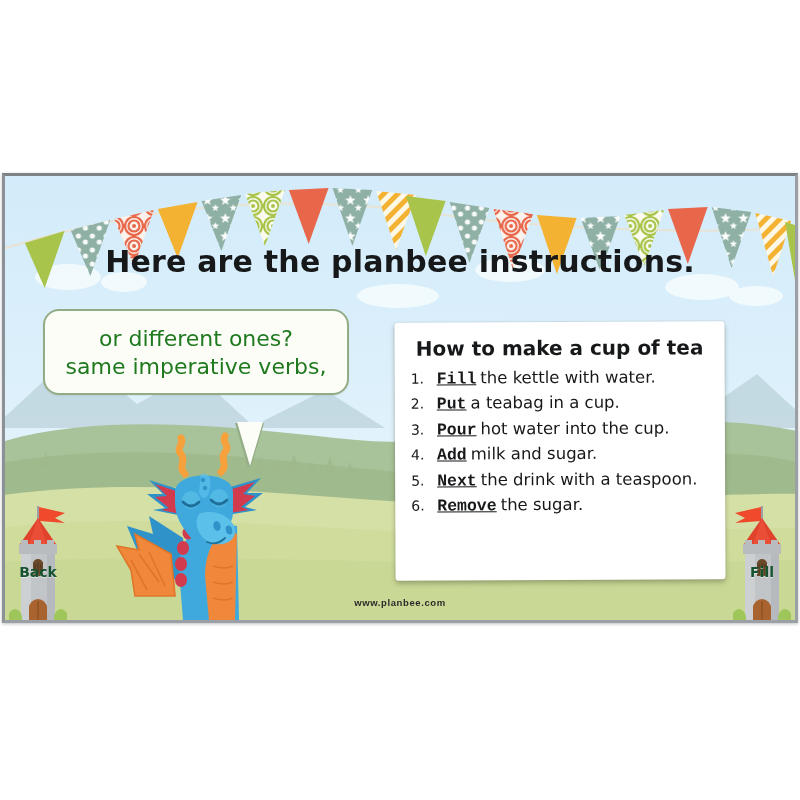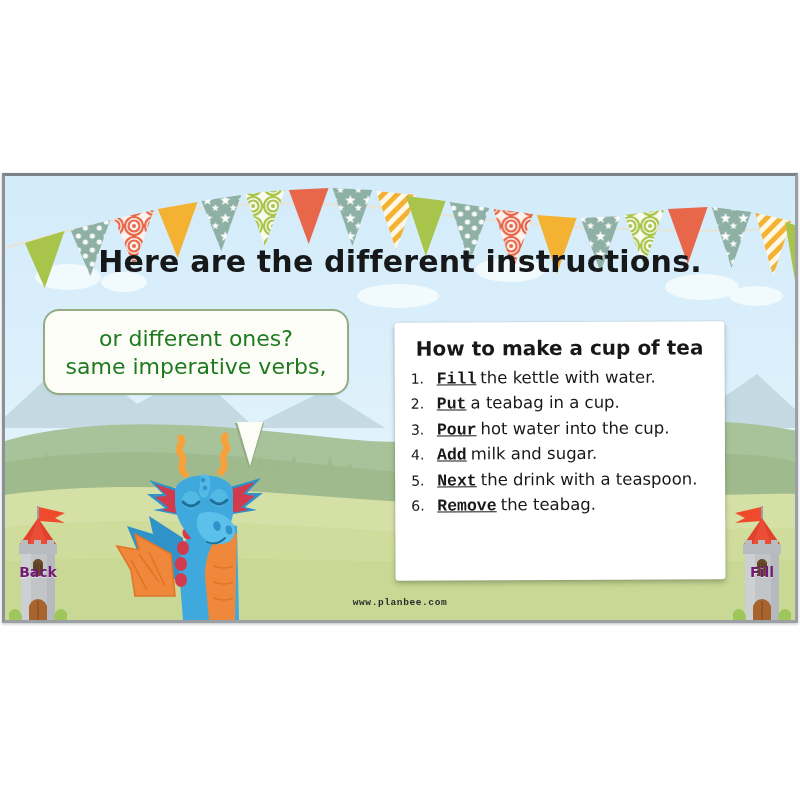--- a/index.html
+++ b/index.html
@@ -135,34 +135,34 @@
   .tower { position: absolute; bottom: -2px; z-index: 9; width: 58px; height: 120px; }
   #tower-back { left: 4px; }
   #tower-next { right: 4px; }
   .tower-label {
     position: absolute;
     left: 0; right: 0; bottom: 42px;
     text-align: center;
     font-family: "DejaVu Sans", sans-serif;
     font-size: 14px;
     font-weight: 700;
-    color: #701a75;
+    color: #14532d;
     z-index: 3;
     text-shadow: 0 1px 0 rgba(255,255,255,.45);
   }
 
   
   #dragon { position: absolute; left: 104px; bottom: 0; width: 190px; height: 190px; z-index: 8; }
 
   
   #footer-watermark {
     position: absolute;
     left: 0; right: 0; bottom: 12px;
     text-align: center;
-    font-family: Liberation Mono, monospace;
+    font-family: Liberation Sans, sans-serif;
     font-size: 9.5px;
     font-weight: 700;
     letter-spacing: .6px;
     color: #2b2b2b;
     z-index: 10;
   }
 </style>
 </head>
 <body>
 
@@ -254,21 +254,21 @@
       <polygon points="492,33 532,38 512,94" fill="url(#pRings)"></polygon>
       <polygon points="536,39 576,42 556,98" fill="#f4b233"></polygon>
       <polygon points="580,42 620,40 600,96" fill="url(#pStars)"></polygon>
       <polygon points="624,39 664,34 644,90" fill="url(#pRingsG)"></polygon>
       <polygon points="668,33 708,31 688,88" fill="#e8674b"></polygon>
       <polygon points="712,31 752,36 732,92" fill="url(#pStars)"></polygon>
       <polygon points="756,37 792,45 774,100" fill="url(#pStripe)"></polygon>
       <polygon points="786,46 806,52 796,104" fill="#a8c44a"></polygon>
     </svg>
 
-    <div id="title">Here are the different instructions.</div>
+    <div id="title">Here are the planbee instructions.</div>
 
     <div id="speech-bubble">
       <div id="speech-text">
         <div>or different ones?</div>
         <div>same imperative verbs,</div>
       </div>
     </div>
     <div id="speech-tail"></div>
 
     <div id="instruction-panel">
@@ -295,21 +295,21 @@
         <span class="step-rest">milk and sugar.</span>
       </div>
       <div class="step-row">
         <span class="step-num">5.</span>
         <span class="step-verb">Next</span>
         <span class="step-rest">the drink with a teaspoon.</span>
       </div>
       <div class="step-row">
         <span class="step-num">6.</span>
         <span class="step-verb">Remove</span>
-        <span class="step-rest">the teabag.</span>
+        <span class="step-rest">the sugar.</span>
       </div>
     </div>
 
     <svg id="dragon" viewBox="0 0 190 190">
 
       <path d="M28 120 L18 96 L44 104 L40 86 L74 108 L78 150 L36 148 Z" fill="#2f93c9"></path>
       <path d="M22 140 L8 116 L30 120 L26 104 L62 124 L66 166 L26 166 Z" fill="#f0883c"></path>
       <path d="M22 140 L8 116 L30 120 L26 104 L62 124 L66 166 L26 166 Z" fill="none" stroke="#e07528" stroke-width="1.6"></path>
       <path d="M30 124 L50 152 M40 122 L56 156 M22 130 L38 160" stroke="#e07528" stroke-width="1.6" fill="none"></path>
 

